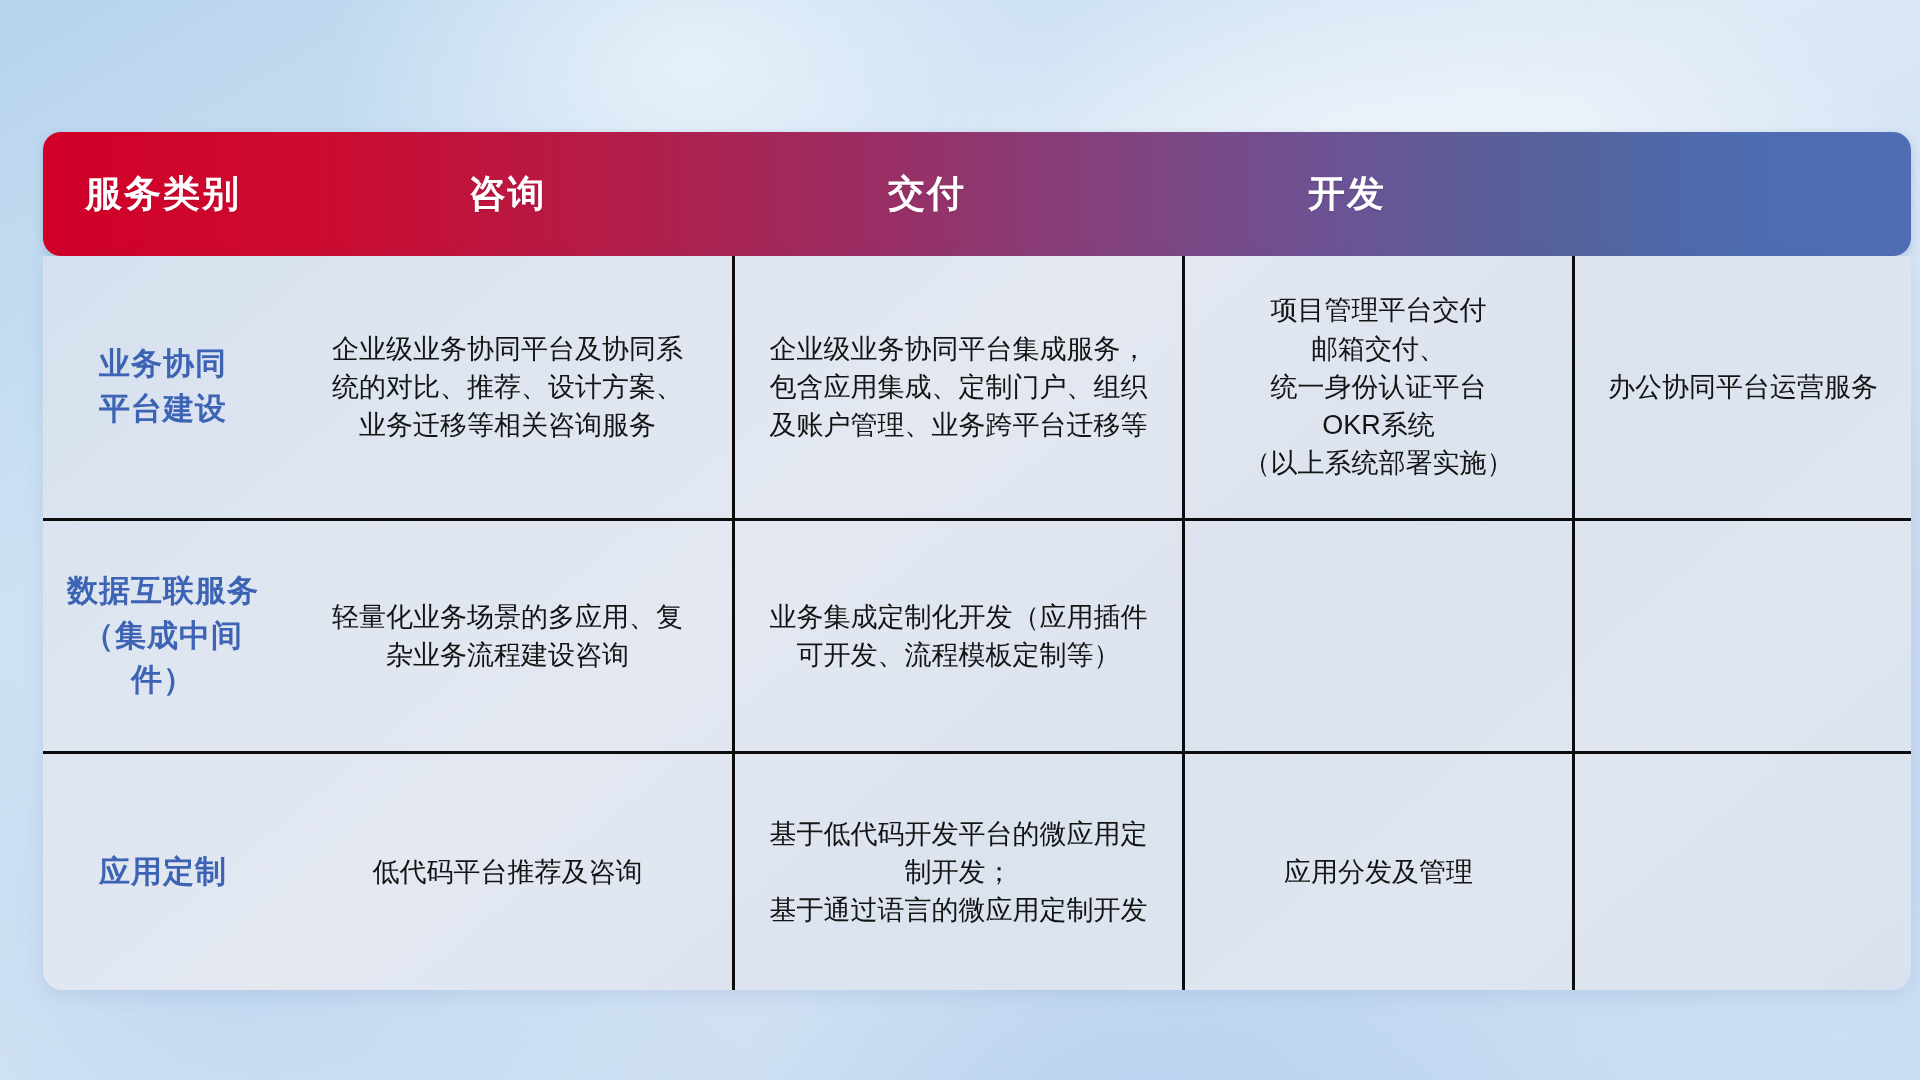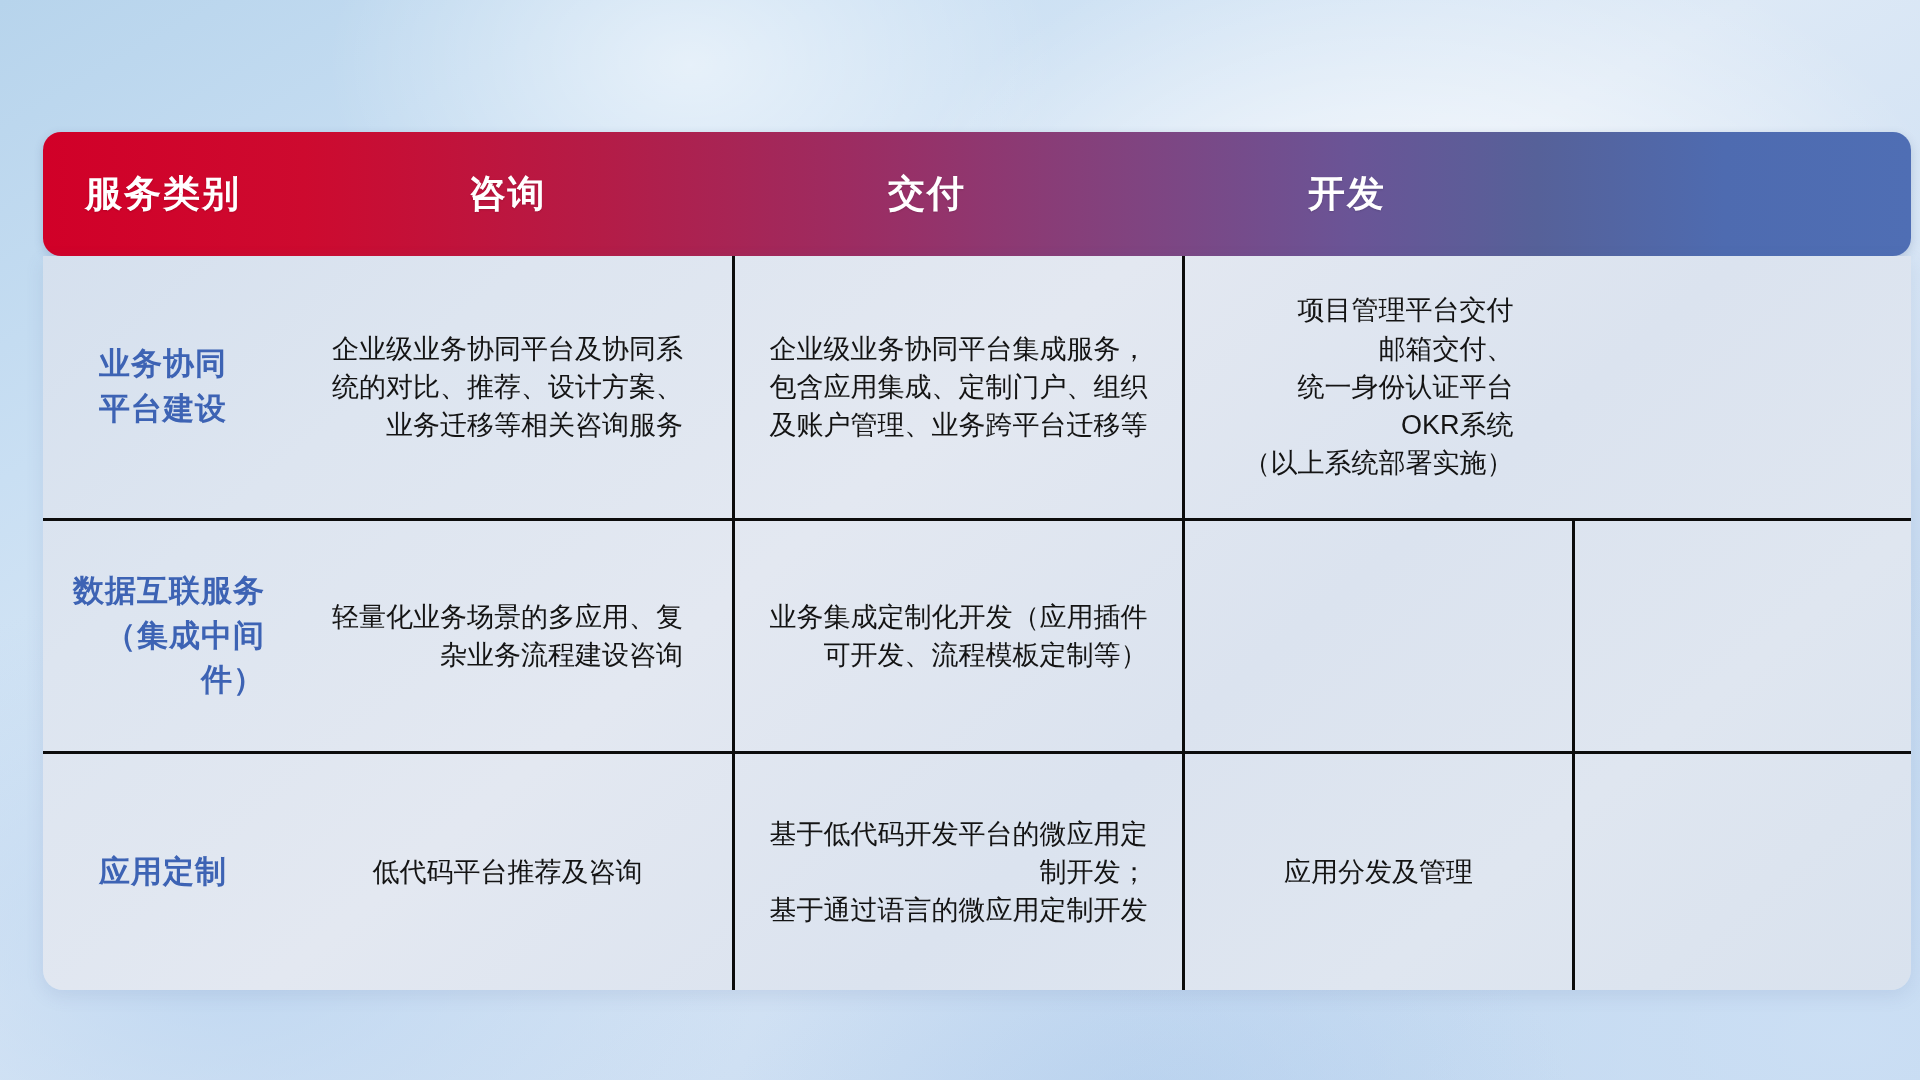--- a/index.html
+++ b/index.html
@@ -49,21 +49,21 @@
   .tbody{
     background:linear-gradient(140deg,#d5e0ee 0%,#dde5f0 18%,#e3e8f1 40%,#dbe3ef 62%,#dfe6f0 80%,#d9e2ee 100%);
     border-bottom-left-radius:20px;border-bottom-right-radius:20px;
     box-shadow:0 6px 18px rgba(86,112,160,.13);
     overflow:hidden;
   }
   .trow{display:flex;position:relative;}
   .trow + .trow{border-top:3px solid #0c0c0c;}
   .td{
     display:flex;align-items:center;justify-content:center;
-    text-align:right;
+    text-align:center;
     color:#141414;
     font-size:27px;line-height:1.42;
     padding:20px 18px;
     box-sizing:border-box;
     white-space:pre-line;
   }
   .td.sep{border-left:3px solid #0c0c0c;}
   .cat{
     color:#3d63b4;font-weight:bold;font-size:31px;line-height:1.45;letter-spacing:1px;
   }
@@ -102,20 +102,21 @@
 统的对比、推荐、设计方案、
 业务迁移等相关咨询服务</div>
       <div class="td c2 sep">企业级业务协同平台集成服务，
 包含应用集成、定制门户、组织
 及账户管理、业务跨平台迁移等</div>
       <div class="td c3 sep">项目管理平台交付
 邮箱交付、
 统一身份认证平台
 OKR系统
 （以上系统部署实施）</div>
+      <div class="td c4 sep">办公协同平台运营服务</div>
     </div>
 
     <div class="trow r1">
       <div class="td c0 cat">数据互联服务
 （集成中间件）</div>
       <div class="td c1">轻量化业务场景的多应用、复
 杂业务流程建设咨询</div>
       <div class="td c2 sep">业务集成定制化开发（应用插件
 可开发、流程模板定制等）</div>
       <div class="td c3 sep"></div>

